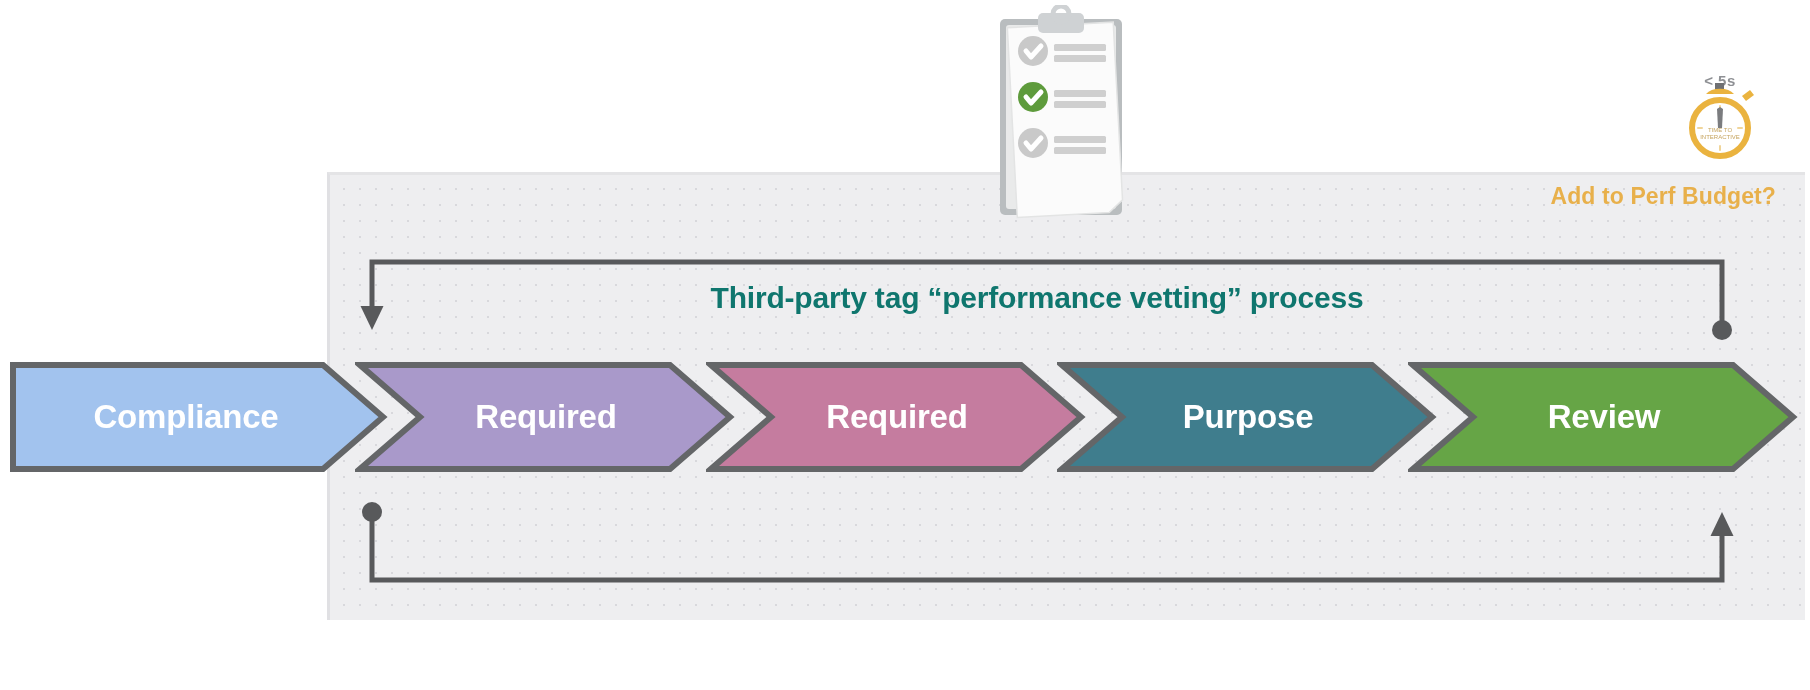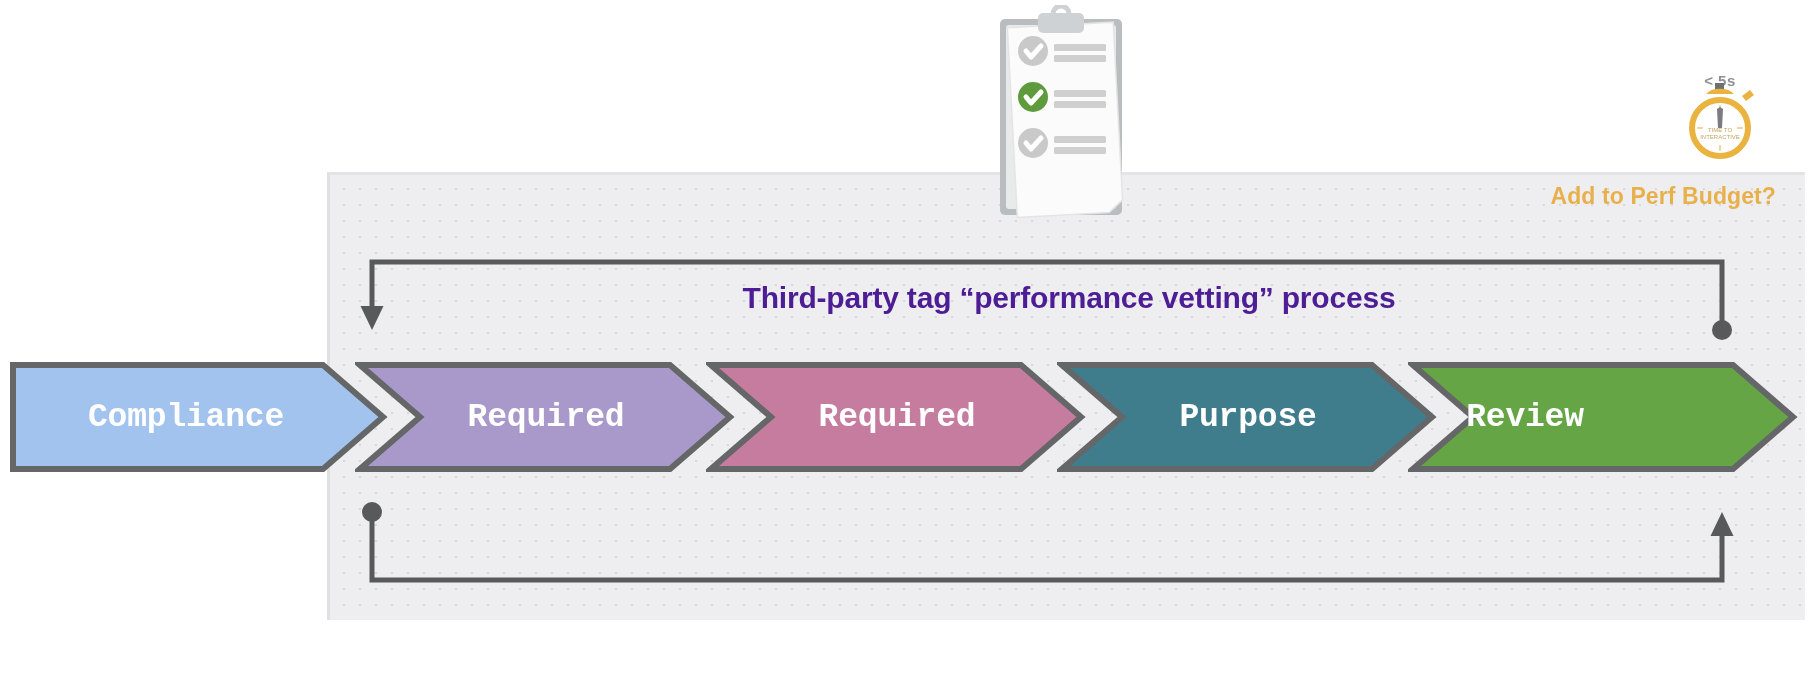--- a/index.html
+++ b/index.html
@@ -43,50 +43,48 @@
     font-size: 23px;
     font-weight: bold;
     letter-spacing: 0.1px;
     color: #e8b04b;
     white-space: nowrap;
   }
 
   
   #process-title {
     position: absolute;
-    left: 315px;
+    left: 327px;
     top: 281px;
     width: 1420px;
     text-align: center;
     font-size: 30px;
     font-weight: bold;
-    color: #4c1d95;
+    color: #0f766e;
     white-space: nowrap;
     letter-spacing: -0.2px;
-    padding-left: 44px;
   }
 
   
   #loops {
     position: absolute;
     left: 0;
     top: 0;
     width: 1810px;
     height: 690px;
     pointer-events: none;
   }
 
   
   #chevrons {
     position: absolute;
     left: 0;
     top: 352px;
     width: 1646px;
     height: 130px;
-    font-family: Liberation Mono, monospace;
   }
   .chev {
     position: absolute;
     top: 0;
     height: 130px;
   }
   .chev svg { display: block; }
   .chev-label {
     position: absolute;
     top: 0;
@@ -190,21 +188,21 @@
         <path id="p3" d="M5,13 L315,13 L375,65 L315,117 L5,117 L65,65 Z" stroke="#646668" stroke-width="6" stroke-linejoin="miter" fill="#3f7d8d"></path>
       </svg>
     </div>
     <div class="chev-label" style="left:1070px; width:356px;">Purpose</div>
 
     <div class="chev" style="left:1408px;">
       <svg width="390" height="130" viewBox="0 0 390 130" xmlns="http://www.w3.org/2000/svg">
         <path id="p4" d="M5,13 L325,13 L385,65 L325,117 L5,117 L65,65 Z" stroke="#646668" stroke-width="6" stroke-linejoin="miter" fill="#66a546"></path>
       </svg>
     </div>
-    <div class="chev-label" style="left:1342px; width:366px;text-align:center;">Review</div>
+    <div class="chev-label" style="left:1421px; width:366px;text-align:center;">Review</div>
   </div>
 
   <svg id="clipboard" viewBox="0 0 150 225" xmlns="http://www.w3.org/2000/svg">
 
     <rect x="14" y="14" width="122" height="196" rx="5" fill="#b9bdbf"></rect>
     <rect x="20" y="20" width="110" height="184" rx="3" fill="#e9eaea"></rect>
 
     <g transform="rotate(-3 75 110)">
       <path d="M26,20 L132,20 L132,198 L118,210 L26,210 Z" fill="#fbfbfb" stroke="#e3e4e4" stroke-width="1.5"></path>
     </g>

